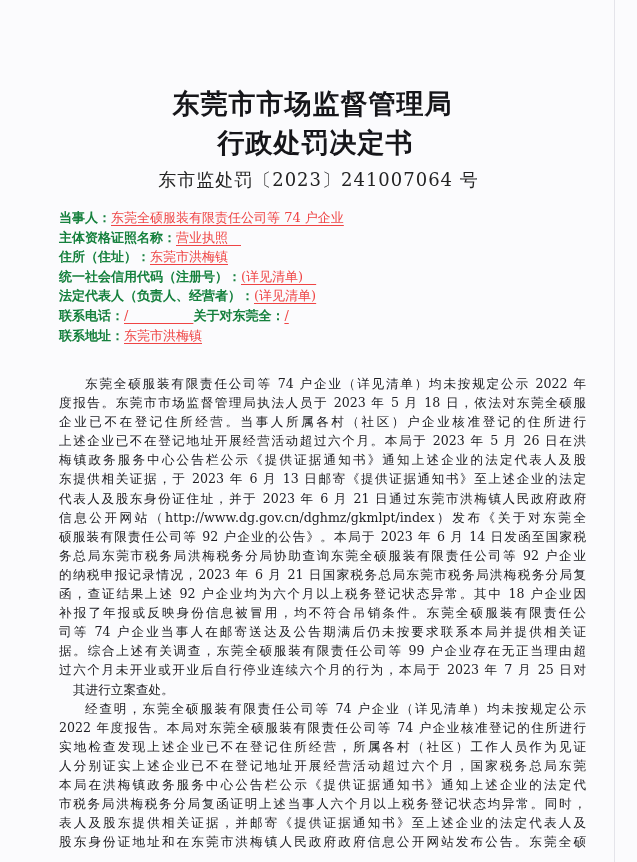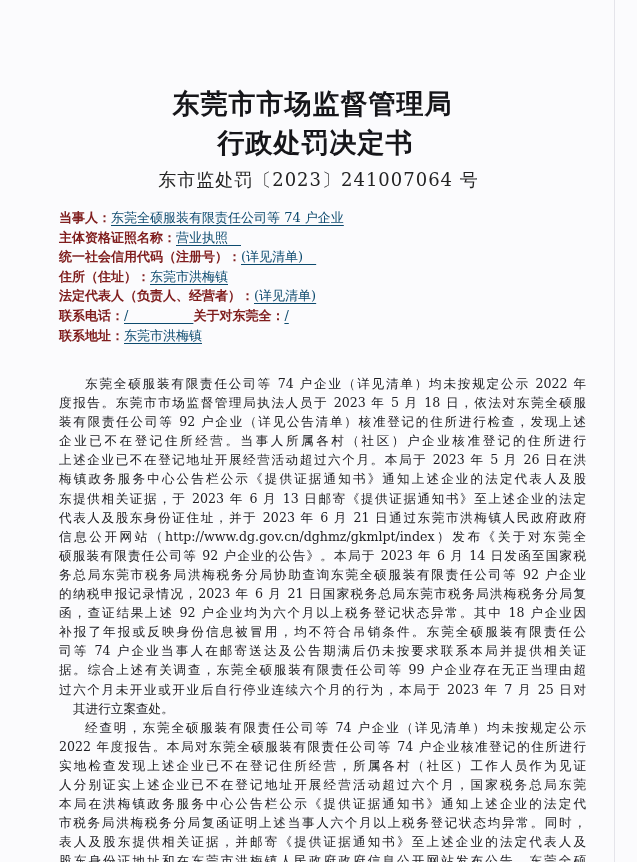--- a/index.html
+++ b/index.html
@@ -23,24 +23,24 @@
     .title2 { top: 125px; left: -3px; }
     .docno {
       position: absolute; top: 168px; left: 0; width: 637px; text-align: center;
       font-size: 18px; letter-spacing: 1px; color: #222;
     }
     .fields {
       position: absolute; left: 59px; top: 208px;
       font-size: 13px; line-height: 19.6px;
     }
     .field { white-space: nowrap; height: 19.6px; }
-    .flabel { font-weight: bold; color: #7f1d1d; }
+    .flabel { font-weight: bold; color: #15803d; }
     .fval {
       text-decoration: underline; text-underline-offset: 3px;
-      color: #0c4a6e;
+      color: #ef4444;
     }
     .body {
       position: absolute; left: 59px; top: 374px; width: 527px;
       font-size: 12.6px; line-height: 19.1px;
       color: #202024;
     }
     .line {
       white-space: nowrap; height: 19.1px;
       text-align: justify; text-align-last: justify;
     }
@@ -57,41 +57,40 @@
 <div class="docno">东市监处罚〔2023〕241007064 号</div>
 
 <div class="fields">
   <div class="field">
     <span class="flabel">当事人：</span><span class="fval">东莞全硕服装有限责任公司等 74 户企业</span>
   </div>
   <div class="field">
     <span class="flabel">主体资格证照名称：</span><span class="fval">营业执照　</span>
   </div>
   <div class="field">
-    <span class="flabel">统一社会信用代码（注册号）：</span><span class="fval">(详见清单)　</span>
+    <span class="flabel">住所（住址）：</span><span class="fval">东莞市洪梅镇</span>
   </div>
   <div class="field">
-    <span class="flabel">住所（住址）：</span><span class="fval">东莞市洪梅镇</span>
+    <span class="flabel">统一社会信用代码（注册号）：</span><span class="fval">(详见清单)　</span>
   </div>
   <div class="field">
     <span class="flabel">法定代表人（负责人、经营者）：</span><span class="fval">(详见清单)</span>
   </div>
   <div class="field">
     <span class="flabel">联系电话：</span><span class="fval">/　　　　　</span><span class="flabel">关于对东莞全：</span><span class="fval">/</span>
   </div>
   <div class="field">
     <span class="flabel">联系地址：</span><span class="fval">东莞市洪梅镇</span>
   </div>
 </div>
 
 <div class="body">
   <div>
     <div class="line indent">东莞全硕服装有限责任公司等 74 户企业（详见清单）均未按规定公示 2022 年</div>
     <div class="line">度报告。东莞市市场监督管理局执法人员于 2023 年 5 月 18 日，依法对东莞全硕服</div>
-    <div class="line">装有限责任公司等 92 户企业（详见公告清单）核准登记的住所进行检查，发现上述</div>
     <div class="line">企业已不在登记住所经营。当事人所属各村（社区）户企业核准登记的住所进行</div>
     <div class="line">上述企业已不在登记地址开展经营活动超过六个月。本局于 2023 年 5 月 26 日在洪</div>
     <div class="line">梅镇政务服务中心公告栏公示《提供证据通知书》通知上述企业的法定代表人及股</div>
     <div class="line">东提供相关证据，于 2023 年 6 月 13 日邮寄《提供证据通知书》至上述企业的法定</div>
     <div class="line">代表人及股东身份证住址，并于 2023 年 6 月 21 日通过东莞市洪梅镇人民政府政府</div>
     <div class="line">信息公开网站（http://www.dg.gov.cn/dghmz/gkmlpt/index）发布《关于对东莞全</div>
     <div class="line">硕服装有限责任公司等 92 户企业的公告》。本局于 2023 年 6 月 14 日发函至国家税</div>
     <div class="line">务总局东莞市税务局洪梅税务分局协助查询东莞全硕服装有限责任公司等 92 户企业</div>
     <div class="line">的纳税申报记录情况，2023 年 6 月 21 日国家税务总局东莞市税务局洪梅税务分局复</div>
     <div class="line">函，查证结果上述 92 户企业均为六个月以上税务登记状态异常。其中 18 户企业因</div>

